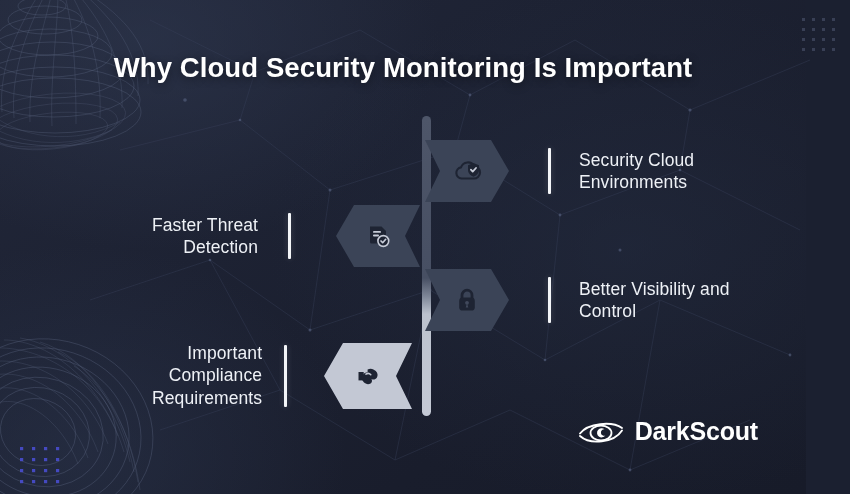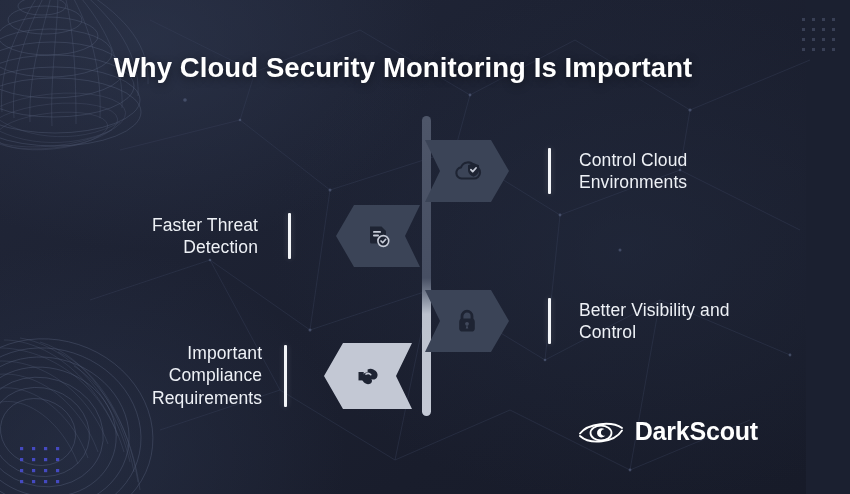--- a/index.html
+++ b/index.html
@@ -97,21 +97,21 @@
     line-height: 1.28;
     letter-spacing: 0.1px;
     white-space: pre-line;
   }
   .label.right-side { margin-left: 28px; text-align: left; }
   .label.left-side  { margin-right: 22px; text-align: right; }
 
   
   #row-1 { left: 425px; top: 140px; }
   #row-2 { left: 152px; top: 205px; gap: 8px; }
-  #row-3 { left: 425px; top: 290px; }
+  #row-3 { left: 425px; top: 269px; }
   #row-4 { left: 152px; top: 342px; }
 
   
   .logo {
     position: absolute;
     right: 48px;
     bottom: 48px;
     display: flex;
     align-items: center;
     gap: 11px;
@@ -281,21 +281,21 @@
       </svg>
       <span class="glyph">
         <svg viewBox="0 0 30 30" xmlns="http://www.w3.org/2000/svg">
           <path d="M9.5,22.5 A5.6,5.6 0 0 1 9,11.4 A7.2,7.2 0 0 1 22.2,10.2 A5.9,5.9 0 0 1 21.6,22.5 Z" fill="none" stroke="#1e2433" stroke-width="2.1" stroke-linejoin="round"></path>
           <path d="M21.5,7 L27,9.3 V14 c0,3.4 -2.6,5.7 -5.5,6.8 C18.6,19.7 16,17.4 16,14 V9.3 Z" fill="#1e2433"></path>
           <path d="M18.9,13.7 l1.8,1.9 l3.3,-3.6" fill="none" stroke="#c7ccd8" stroke-width="1.8" stroke-linecap="round" stroke-linejoin="round"></path>
         </svg>
       </span>
     </div>
     <div class="accent" style="margin-left:39px;"></div>
-    <div class="label right-side">Control Cloud
+    <div class="label right-side">Security Cloud
 Environments</div>
   </div>
 
   <div class="row" id="row-2">
     <div class="label left-side">Faster Threat
 Detection</div>
     <div class="accent"></div>
     <div class="chev" style="margin-left:37px;">
       <svg viewBox="0 0 84 62" xmlns="http://www.w3.org/2000/svg" aria-hidden="true">
         <path d="M18,0 L84,0 L69,31 L84,62 L18,62 L0,31 Z" fill="#3b4457"></path>

